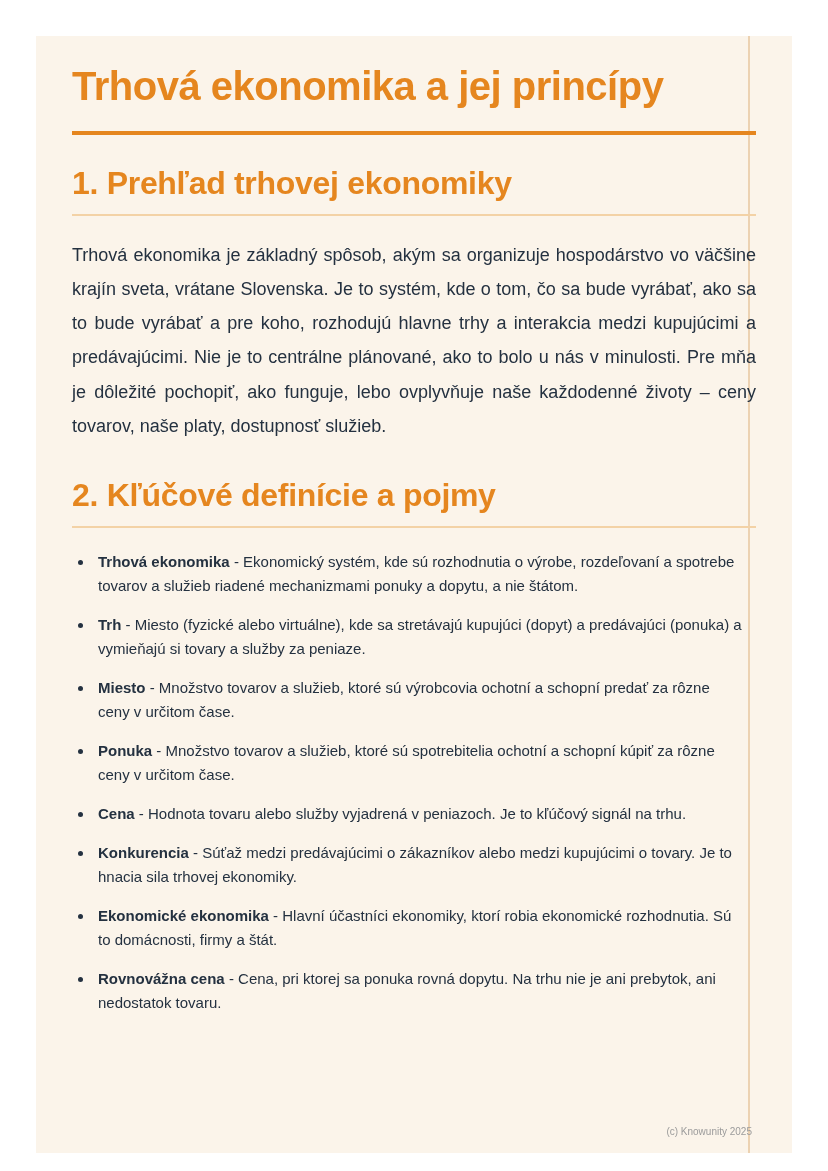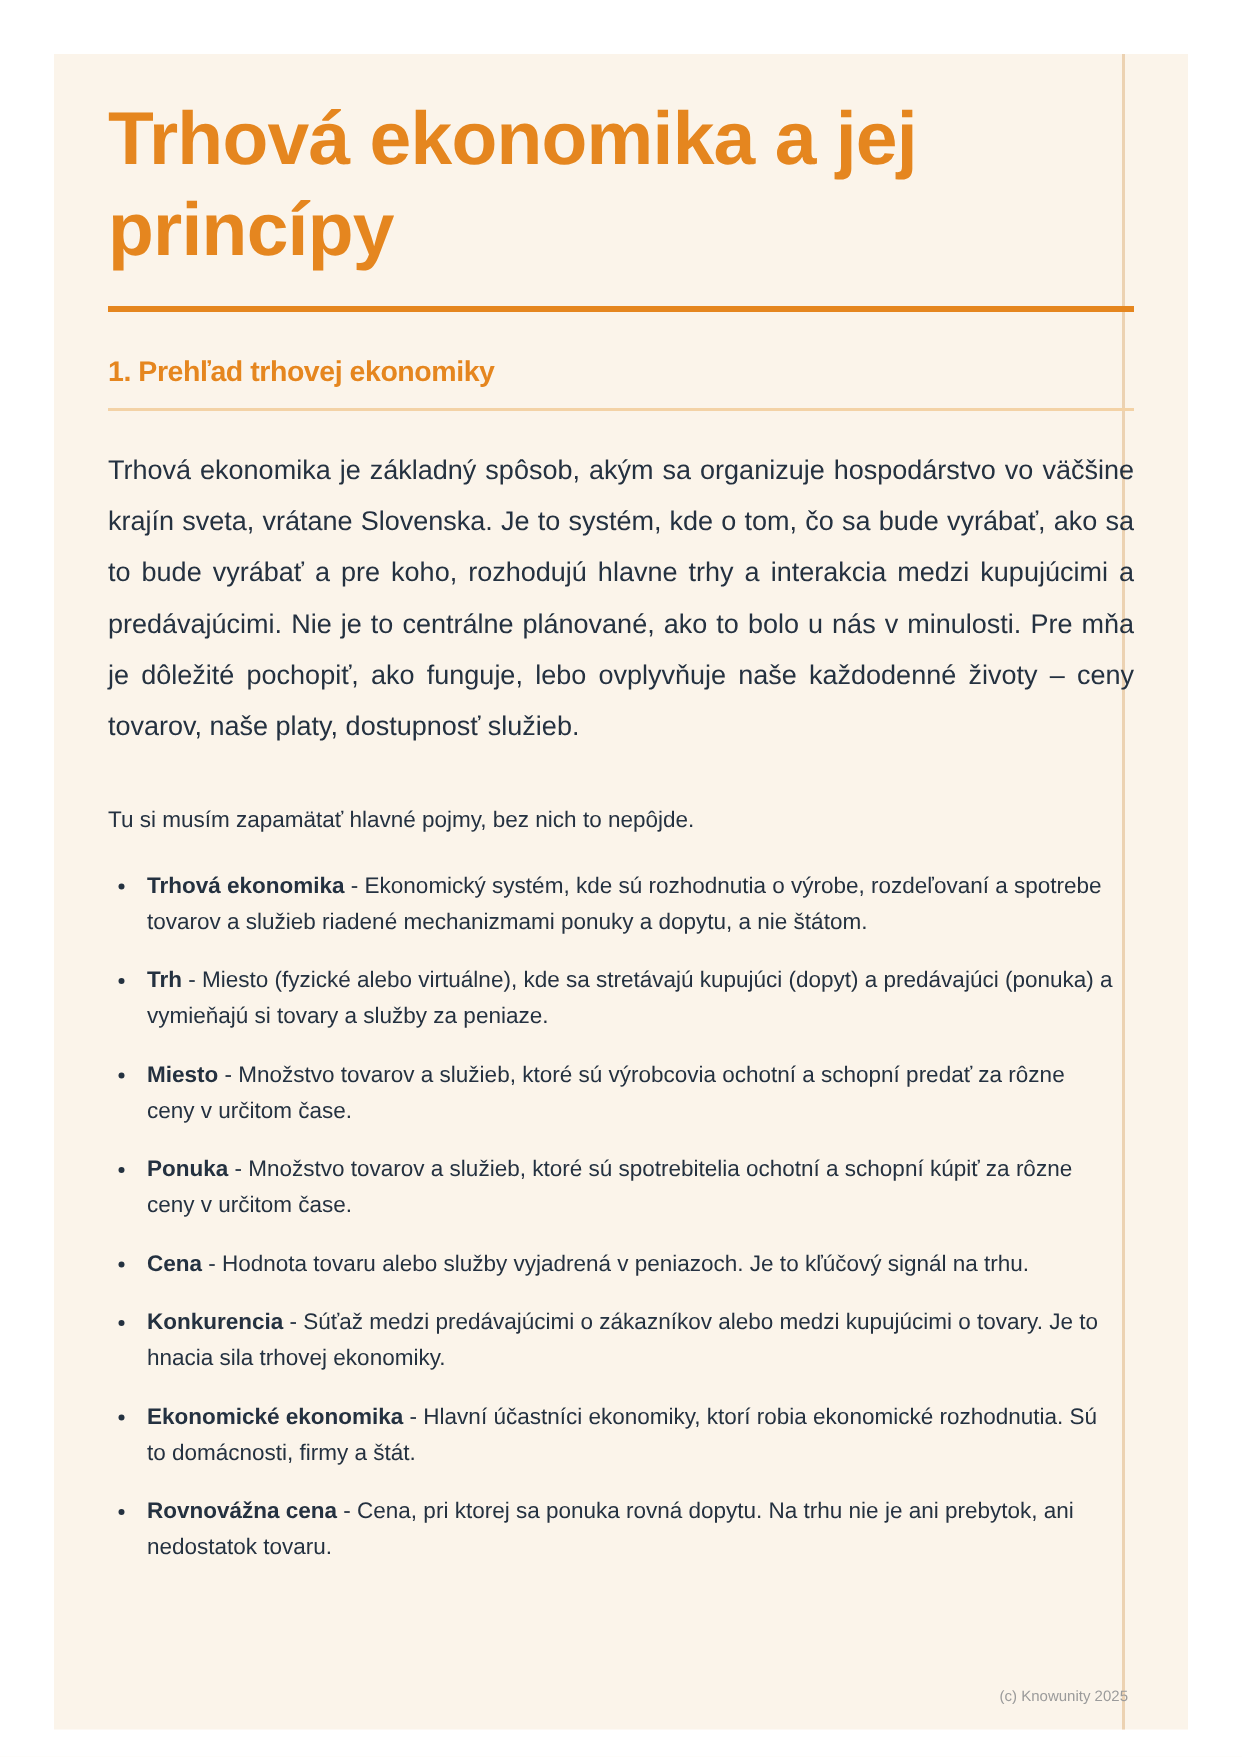--- a/index.html
+++ b/index.html
@@ -25,35 +25,35 @@
     width: 2px;
     height: 100%;
     background: #ecd2b2;
   }
   .content {
     position: relative;
     padding: 26px 36px 0 36px;
   }
   .doc-title {
     color: #e5861f;
-    font-size: 50px;
+    font-size: 40px;
     font-weight: 800;
     line-height: 1.22;
     max-width: 600px;
     letter-spacing: -0.5px;
   }
   .title-rule {
     height: 4px;
     background: #e5861f;
     margin: 20px 0 30px 0;
     border: none;
   }
   .section-heading {
     color: #e5861f;
-    font-size: 19px;
+    font-size: 32px;
     font-weight: 700;
     letter-spacing: -0.3px;
     padding-bottom: 12px;
     border-bottom: 2px solid #f3d2a6;
     margin-bottom: 22px;
   }
   .section { margin-bottom: 34px; }
   .body-text {
     color: #243140;
     font-size: 18px;
@@ -100,21 +100,21 @@
 
     <h1 class="doc-title">Trhová ekonomika a jej princípy</h1>
     <hr class="title-rule">
 
     <div class="section">
       <h2 class="section-heading">1. Prehľad trhovej ekonomiky</h2>
       <p class="body-text">Trhová ekonomika je základný spôsob, akým sa organizuje hospodárstvo vo väčšine krajín sveta, vrátane Slovenska. Je to systém, kde o tom, čo sa bude vyrábať, ako sa to bude vyrábať a pre koho, rozhodujú hlavne trhy a interakcia medzi kupujúcimi a predávajúcimi. Nie je to centrálne plánované, ako to bolo u nás v minulosti. Pre mňa je dôležité pochopiť, ako funguje, lebo ovplyvňuje naše každodenné životy – ceny tovarov, naše platy, dostupnosť služieb.</p>
     </div>
 
     <div class="section">
-      <p class="intro-text">Tu si musím zapamätať hlavné pojmy, bez nich to nepôjde.</p>
+      <h2 class="section-heading">2. Kľúčové definície a pojmy</h2>
 
       <ul class="definitions">
         <li>
           <span class="term">Trhová ekonomika</span>
           <span class="definition">- Ekonomický systém, kde sú rozhodnutia o výrobe, rozdeľovaní a spotrebe tovarov a služieb riadené mechanizmami ponuky a dopytu, a nie štátom.</span>
         </li>
         <li>
           <span class="term">Trh</span>
           <span class="definition">- Miesto (fyzické alebo virtuálne), kde sa stretávajú kupujúci (dopyt) a predávajúci (ponuka) a vymieňajú si tovary a služby za peniaze.</span>
         </li>

